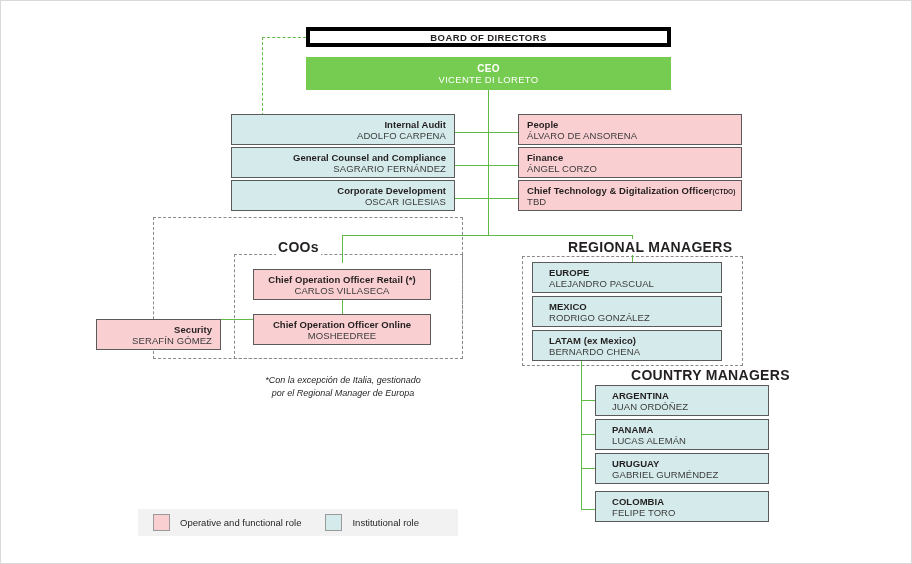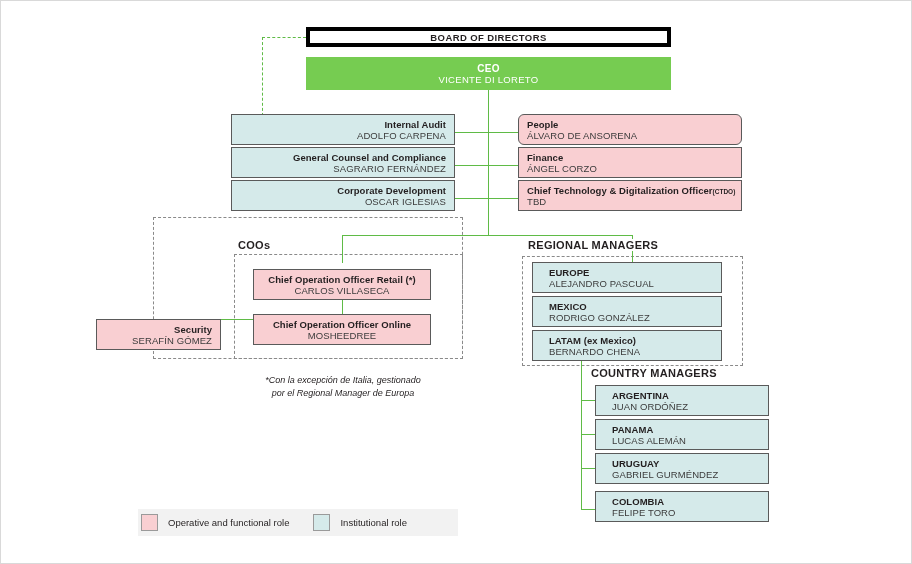--- a/index.html
+++ b/index.html
@@ -101,27 +101,28 @@
 
   
   .frame {
     position: absolute;
     box-sizing: border-box;
     border: 1px dashed #8a8a8a;
     z-index: 1;
   }
   .grouplabel {
     position: absolute;
-    font-size: 11px;
+    font-size: 14px;
     font-weight: bold;
     letter-spacing: 0.3px;
     background: #ffffff;
     z-index: 4;
     white-space: nowrap;
     padding: 0 2px;
+    margin-left: 40px;
   }
 
   
   .footnote {
     position: absolute;
     font-size: 9px;
     font-style: italic;
     text-align: center;
     line-height: 1.4;
     color: #231f20;
@@ -213,21 +214,21 @@
   <div class="node blue right" style="left:230px; top:146px; width:224px; height:31px;">
     <div class="t">General Counsel and Compliance</div>
     <div class="n">SAGRARIO FERNÁNDEZ</div>
   </div>
 
   <div class="node blue right" style="left:230px; top:179px; width:224px; height:31px;">
     <div class="t">Corporate Development</div>
     <div class="n">OSCAR  IGLESIAS</div>
   </div>
 
-  <div class="node pink left" style="left:517px; top:113px; width:224px; height:31px;border-radius:6px;">
+  <div class="node pink left" style="left:517px; top:113px; width:224px; height:31px;">
     <div class="t">People</div>
     <div class="n">ÁLVARO  DE ANSORENA</div>
   </div>
 
   <div class="node pink left" style="left:517px; top:146px; width:224px; height:31px;">
     <div class="t">Finance</div>
     <div class="n">ÁNGEL CORZO</div>
   </div>
 
   <div class="node pink left" style="left:517px; top:179px; width:224px; height:31px;">
@@ -292,21 +293,21 @@
     <div class="t">URUGUAY</div>
     <div class="n">GABRIEL GURMÉNDEZ</div>
   </div>
 
   <div class="node blue left" style="left:594px; top:490px; width:174px; height:31px;">
     <div class="t">COLOMBIA</div>
     <div class="n">FELIPE TORO</div>
   </div>
 
   <div class="legend" style="left:137px; top:508px; width:320px; height:27px;">
-    <div class="legend-item" style="margin-left:3px;">
+    <div class="legend-item" style="margin-left:15px;">
       <span class="swatch" style="background:#f9cfd2;"></span>
       <span class="legend-text">Operative and functional role</span>
     </div>
     <div class="legend-item" style="margin-left:24px;">
       <span class="swatch" style="background:#d5eaea;"></span>
       <span class="legend-text">Institutional role</span>
     </div>
   </div>
 
 </div>

